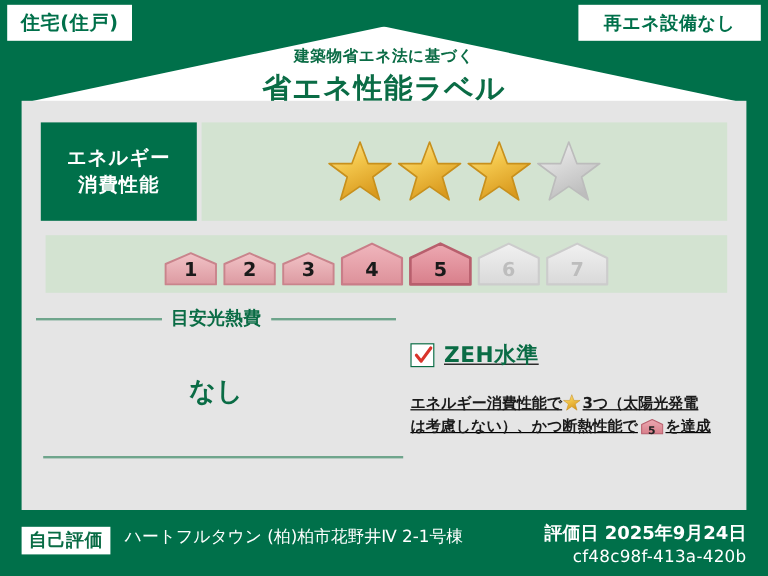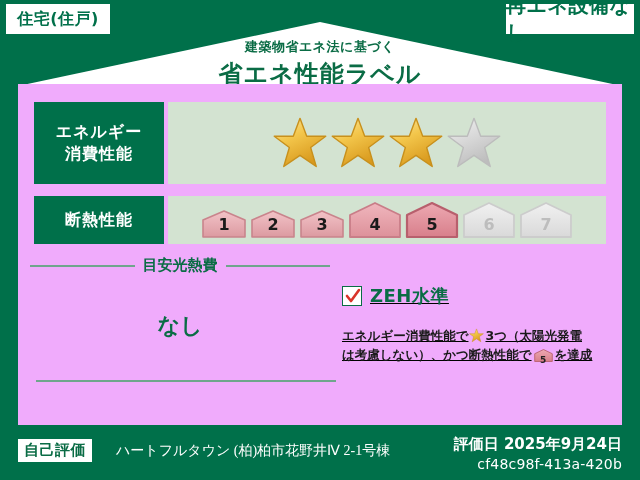--- a/index.html
+++ b/index.html
@@ -17,33 +17,33 @@
   
   .corner-tag {
     position: absolute;
     background: #ffffff;
     color: #00704A;
     font-weight: bold;
     display: flex; align-items: center; justify-content: center;
     letter-spacing: .5px;
   }
   #tag-left  { left: 6px;  top: 4px; width: 104px; height: 30px; font-size: 16px; }
-  #tag-right { right: 6px; top: 4px; width: 128px; height: 30px; font-size: 20px; }
+  #tag-right { right: 6px; top: 4px; width: 152px; height: 30px; font-size: 15px; }
 
   
   #roof {
     position: absolute; left: 18px; top: 22px;
     width: 604px; height: 64px;
   }
   #roof svg { display: block; width: 100%; height: 100%; }
 
   #panel {
     position: absolute;
     left: 18px; top: 84px; width: 604px; height: 341px;
-    background: #f0abfc;
+    background: #e5e5e5;
   }
 
   
   #title-block {
     position: absolute; left: 0; right: 0; top: 38px;
     text-align: center; color: #0a6c45;
     pointer-events: none;
   }
   #title-sub  { font-size: 13px; font-weight: bold; letter-spacing: .5px; }
   #title-main { font-size: 24px; font-weight: bold; letter-spacing: 1px; margin-top: 2px; }
@@ -128,21 +128,21 @@
     font-size: 9px; font-weight: bold; text-align: center; color: #222;
   }
 
   
   #footer {
     position: absolute; left: 0; right: 0; top: 425px; height: 55px;
     color: #ffffff;
   }
   #footer-left {
     position: absolute; left: 18px; top: 14px;
-    display: flex; align-items: center; gap: 24px; font-family: Liberation Serif, serif;
+    display: flex; gap: 12px;
   }
   #self-eval {
     background: #ffffff; color: #0a6c45; font-weight: bold;
     font-size: 15px; padding: 2px 6px; letter-spacing: .5px;
   }
   #building-name { font-size: 14px; color: #ffffff; }
   #footer-right {
     position: absolute; right: 18px; top: 10px; text-align: right;
   }
   #eval-date { font-size: 15px; font-weight: bold; }
@@ -205,21 +205,20 @@
                 </linearGradient>
               </defs>
             <polygon points="50,6 62,38 96,38 69,58 79,92 50,72 21,92 31,58 4,38 38,38" fill="url(#gB)" stroke="#bcbcbc" stroke-width="2.5" stroke-linejoin="round"></polygon>
           </svg>
 
         </div>
       </div>
     </div>
 
     <div class="perf-row" id="row-insulation">
-      <div class="row-label">断熱性能</div>
       <div class="row-value">
         <div class="houses">
 
           <div class="house">
             <svg width="46" height="30" viewBox="0 0 46 30">
               <defs>
                   <linearGradient id="pk" x1="0" y1="0" x2="0" y2="1">
                 <stop offset="0%" stop-color="#f2c3c7"></stop>
                     <stop offset="100%" stop-color="#dc9aa1"></stop>
                   </linearGradient>

